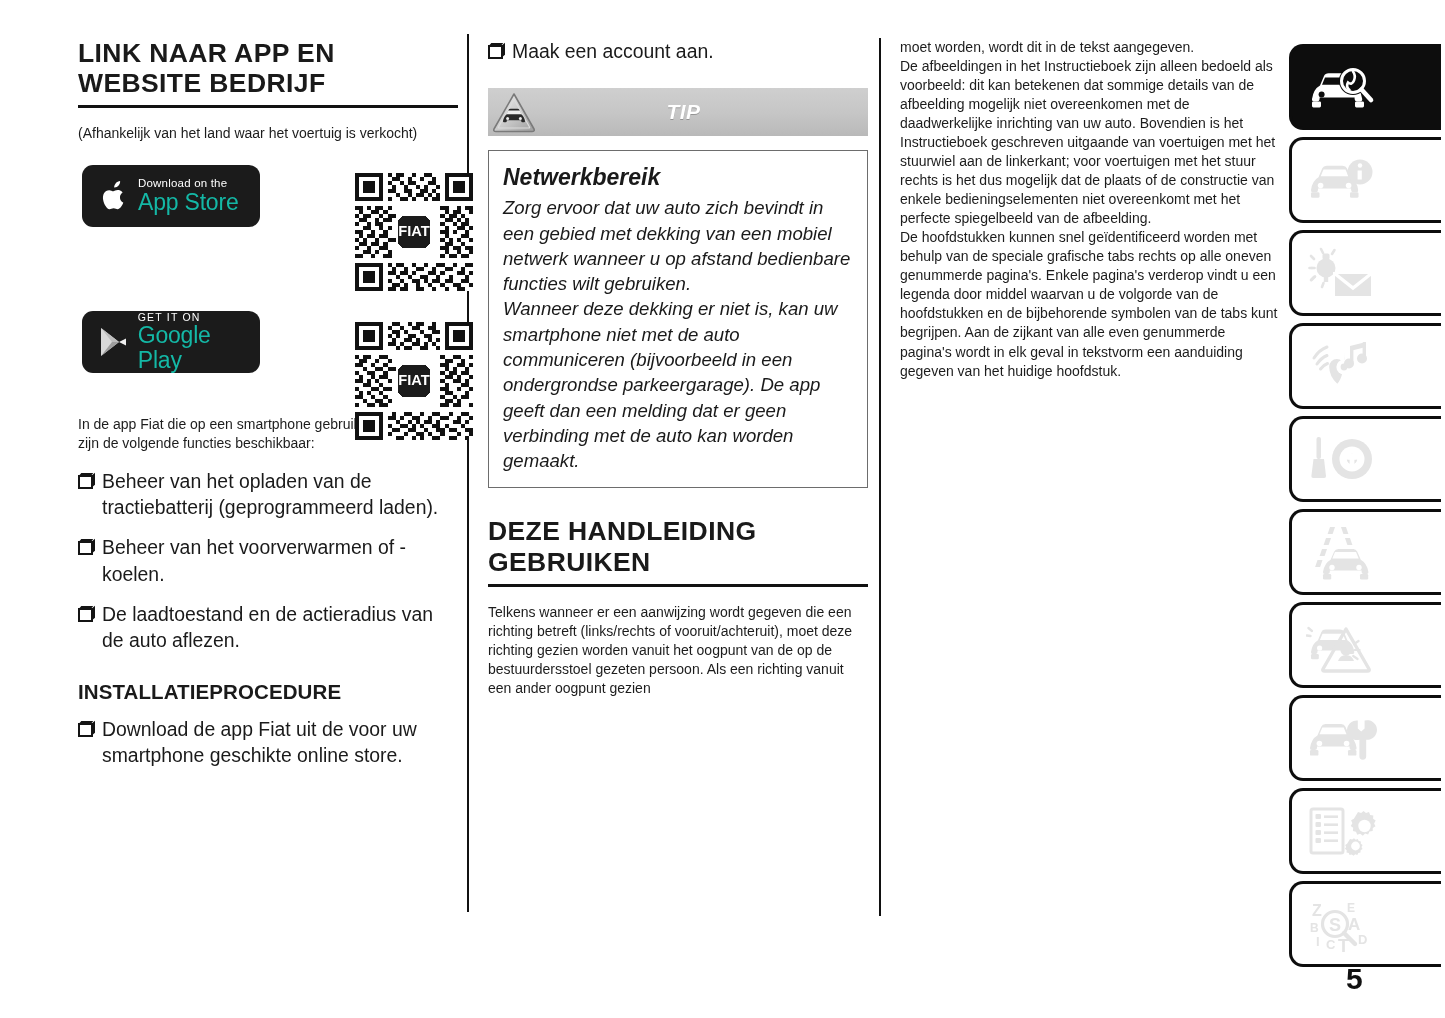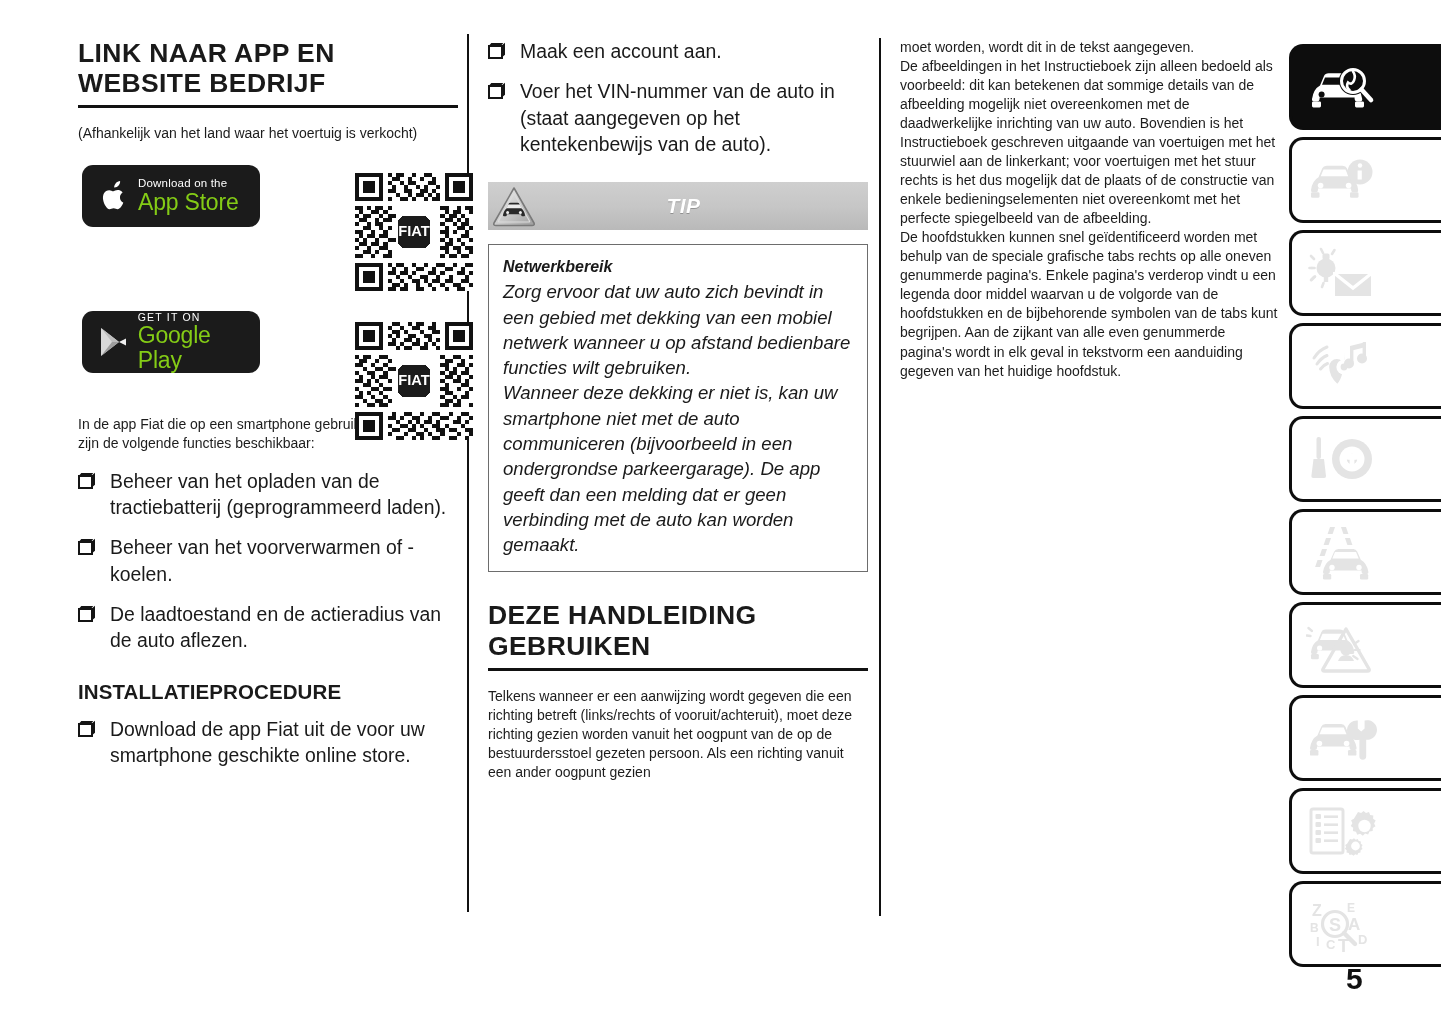--- a/index.html
+++ b/index.html
@@ -51,21 +51,21 @@
     line-height:1.36;
     margin:0 0 14px 0;
     color:#1c1c1c;
   }
   p.tight{margin-bottom:0;}
 
   
   ul.blist{list-style:none;margin:0 0 6px 0;padding:0;}
   ul.blist li{
     position:relative;
-    padding-left:32px;
+    padding-left:24px;
     font-size:19.4px;
     line-height:1.36;
     margin:0 0 14px 0;
   }
   .cube{
     position:absolute;left:0;top:5px;
     width:15px;height:14px;
   }
   .cube .front{
     position:absolute;left:0;top:2px;width:11px;height:10px;
@@ -89,21 +89,21 @@
     border-radius:11px;
     display:flex;align-items:center;
     box-sizing:border-box;
     padding-left:12px;
   }
   #badge-apple{left:4px;top:0px;}
   #badge-google{left:4px;top:146px;}
   .badge .glyph{width:40px;display:flex;justify-content:center;align-items:center;}
   .badge .txt{display:flex;flex-direction:column;justify-content:center;margin-left:4px;}
   .badge .txt .small{color:#fff;font-size:11.5px;line-height:1.15;letter-spacing:0.2px;}
-  .badge .txt .big{color:#84cc16;font-size:23px;line-height:1.1;font-weight:400;letter-spacing:-0.2px;}
+  .badge .txt .big{color:#14b8a6;font-size:23px;line-height:1.1;font-weight:400;letter-spacing:-0.2px;}
   .badge .txt .small.caps{font-size:10.5px;letter-spacing:1.2px;}
 
   .qr{
     position:absolute;
     width:118px;height:118px;
     background:#fff;
   }
   #qr-apple{left:277px;top:8px;}
   #qr-google{left:277px;top:157px;}
   .qr svg{display:block;}
@@ -123,21 +123,21 @@
     color:#ffffff;letter-spacing:0.5px;
     text-shadow:0 1px 0 rgba(0,0,0,.25);
     padding-left:11px;
   }
   .tipbox{
     border:1.5px solid #6d6d6d;
     padding:12px 14px 14px 14px;
     box-sizing:border-box;
   }
   .tipbox .ttl{
-    font-size:16px;font-weight:bold;font-style:italic;
+    font-size:23px;font-weight:bold;font-style:italic;
     margin:0 0 2px 0;line-height:1.3;
   }
   .tipbox .txt{
     font-size:18.6px;font-style:italic;line-height:1.36;margin:0;
   }
 
   
   .rail{position:absolute;left:1289px;top:44px;width:152px;}
   .tab{
     position:relative;
@@ -608,28 +608,20 @@
 
     <ul class="blist">
       <li>
         <span class="cube">
             <i class="front"></i>
             <i class="topf"></i>
             <i class="rightf"></i>
           </span>
         <span>Maak een account aan.</span>
       </li>
-      <li>
-        <span class="cube">
-            <i class="front"></i>
-            <i class="topf"></i>
-            <i class="rightf"></i>
-          </span>
-        <span>Voer het VIN-nummer van de auto in (staat aangegeven op het kentekenbewijs van de auto).</span>
-      </li>
     </ul>
 
 
     <div class="tipbar">
       <span class="tipicon">
         <svg viewBox="0 0 46 44">
           <defs>
             <linearGradient id="trigrad" x1="0" y1="0" x2="1" y2="1">
               <stop offset="0%" stop-color="#f2f2f2"></stop>
               <stop offset="55%" stop-color="#c8c8c8"></stop>

